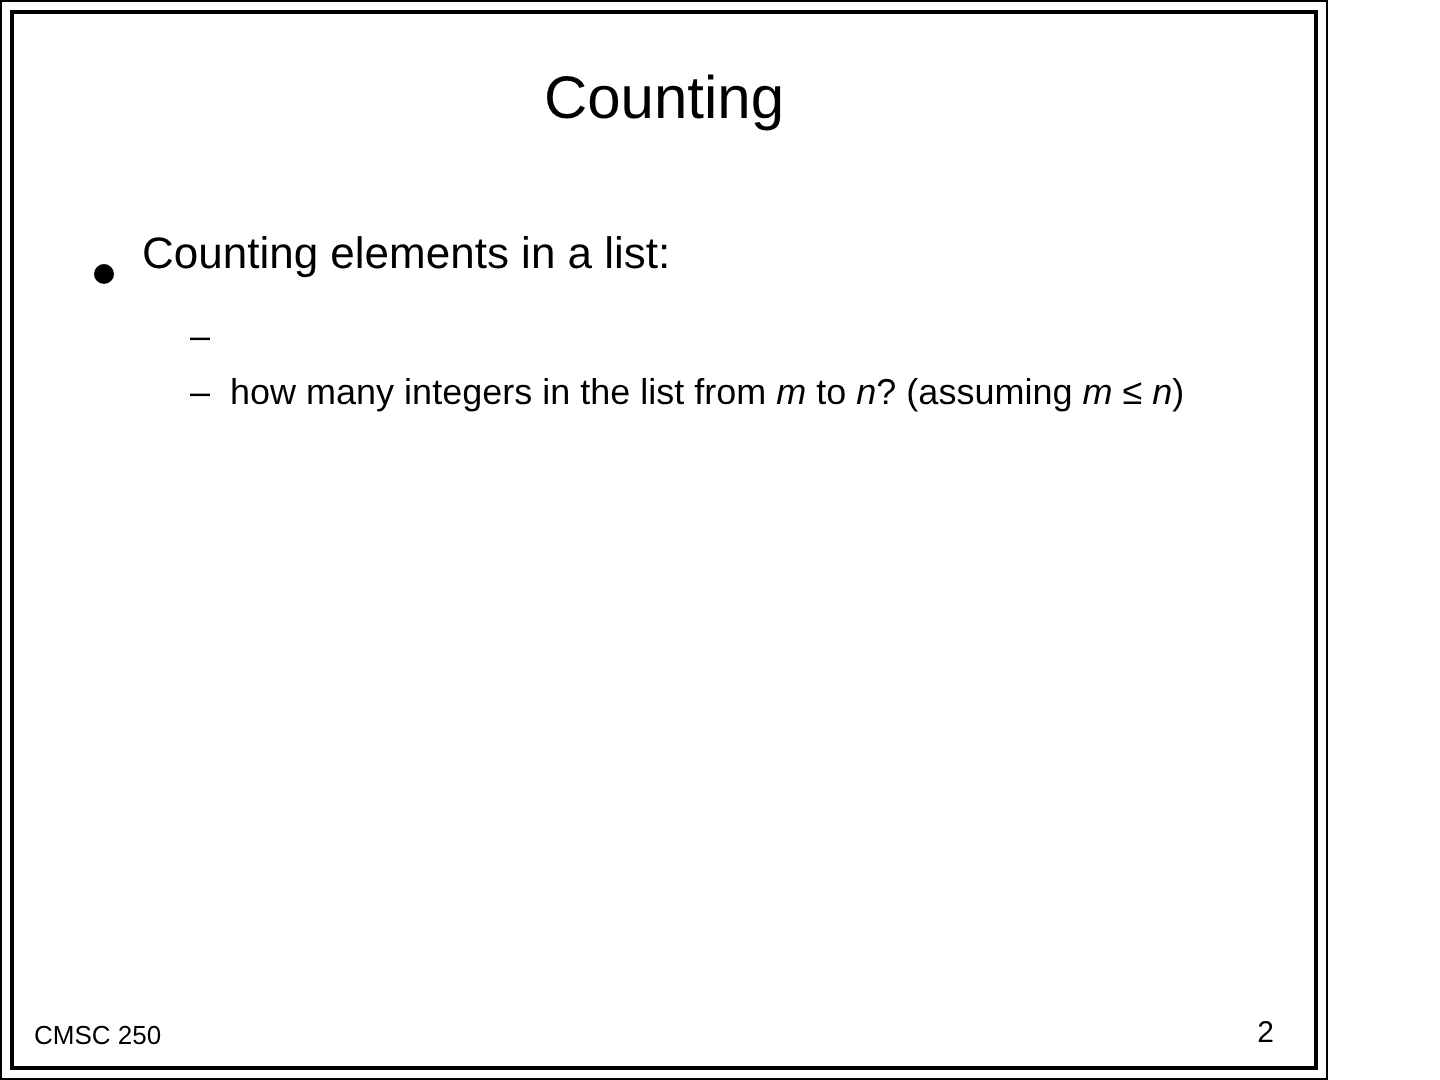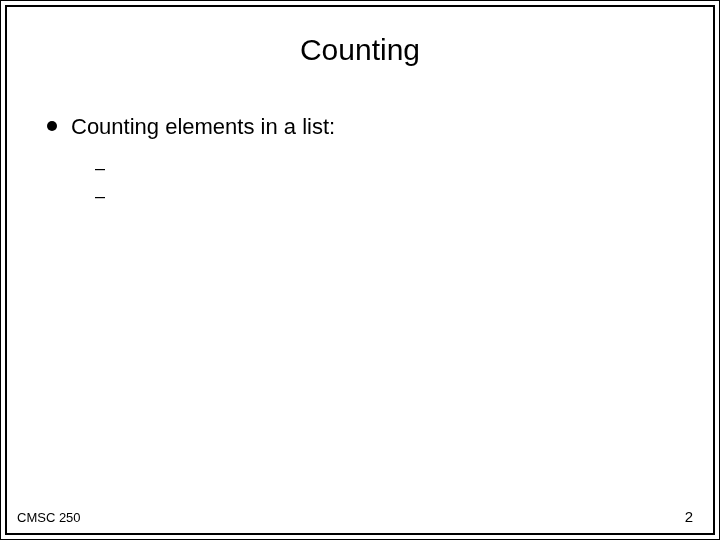--- a/index.html
+++ b/index.html
@@ -6,21 +6,21 @@
     margin: 0;
     padding: 0;
     width: 720px;
     height: 540px;
     background: #ffffff;
     font-family: Arial, Helvetica, sans-serif;
     color: #000000;
   }
   .slide-outer {
     box-sizing: border-box;
-    width: 720px;
+    width: 664px;
     height: 540px;
     border: 1px solid #000;
     padding: 4px;
     position: relative;
   }
   .slide-inner {
     box-sizing: border-box;
     width: 100%;
     height: 100%;
     border: 2px solid #000;
@@ -36,21 +36,21 @@
     font-weight: normal;
   }
   .content {
     position: absolute;
     top: 106px;
     left: 40px;
     right: 40px;
   }
   .bullet-row {
     display: flex;
-    align-items: flex-start;
+    align-items: flex-end;
     gap: 14px;
     margin-bottom: 14px;
   }
   .bullet-dot {
     width: 10px;
     height: 10px;
     background: #000;
     border-radius: 50%;
     margin-top: 8px;
     flex: 0 0 auto;
@@ -105,20 +105,23 @@
       </div>
 
       <div class="sub-list">
 
         <div class="sub-row">
           <span class="sub-dash">–</span>
         </div>
 
         <div class="sub-row">
           <span class="sub-dash">–</span>
+          <span>
+            <span>how many integers in the list from </span><span class="ital">m</span><span> to </span><span class="ital">n</span><span>?  (assuming </span><span class="ital">m</span><span> ≤ </span><span class="ital">n</span><span>)</span>
+          </span>
         </div>
 
       </div>
 
     </div>
 
     <div class="footer-left">CMSC 250</div>
     <div class="footer-right">2</div>
 
   </div>

